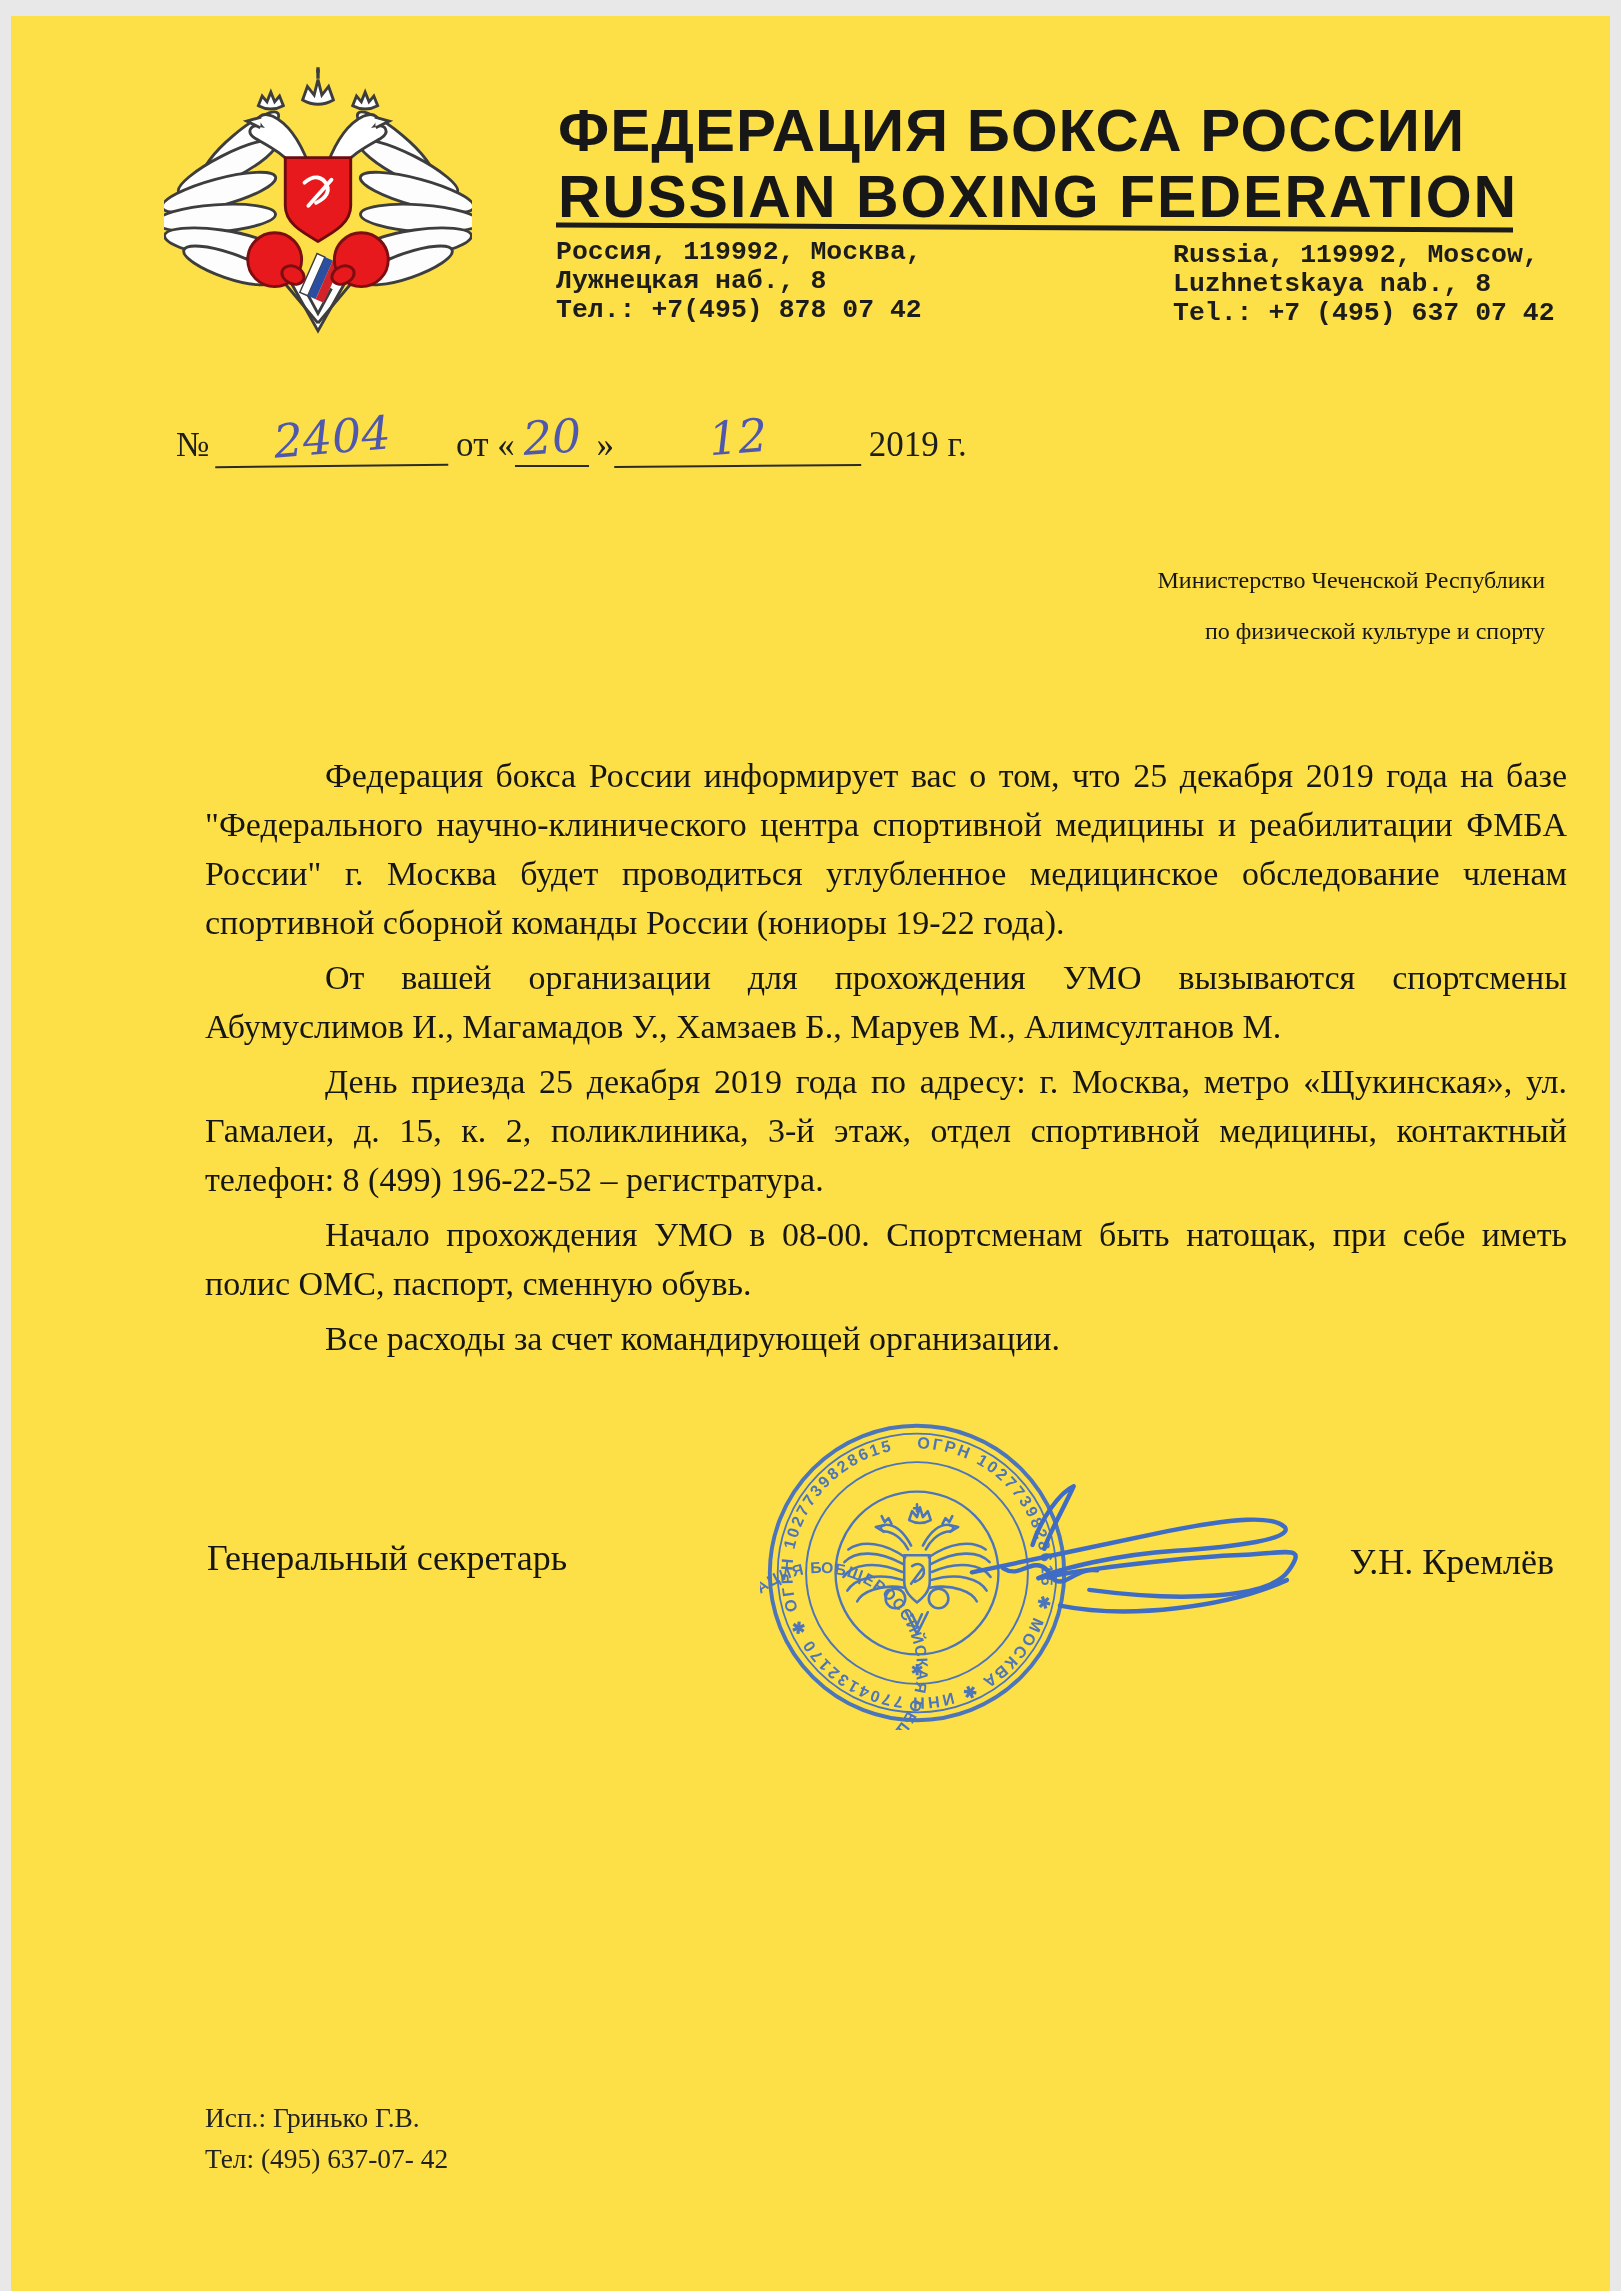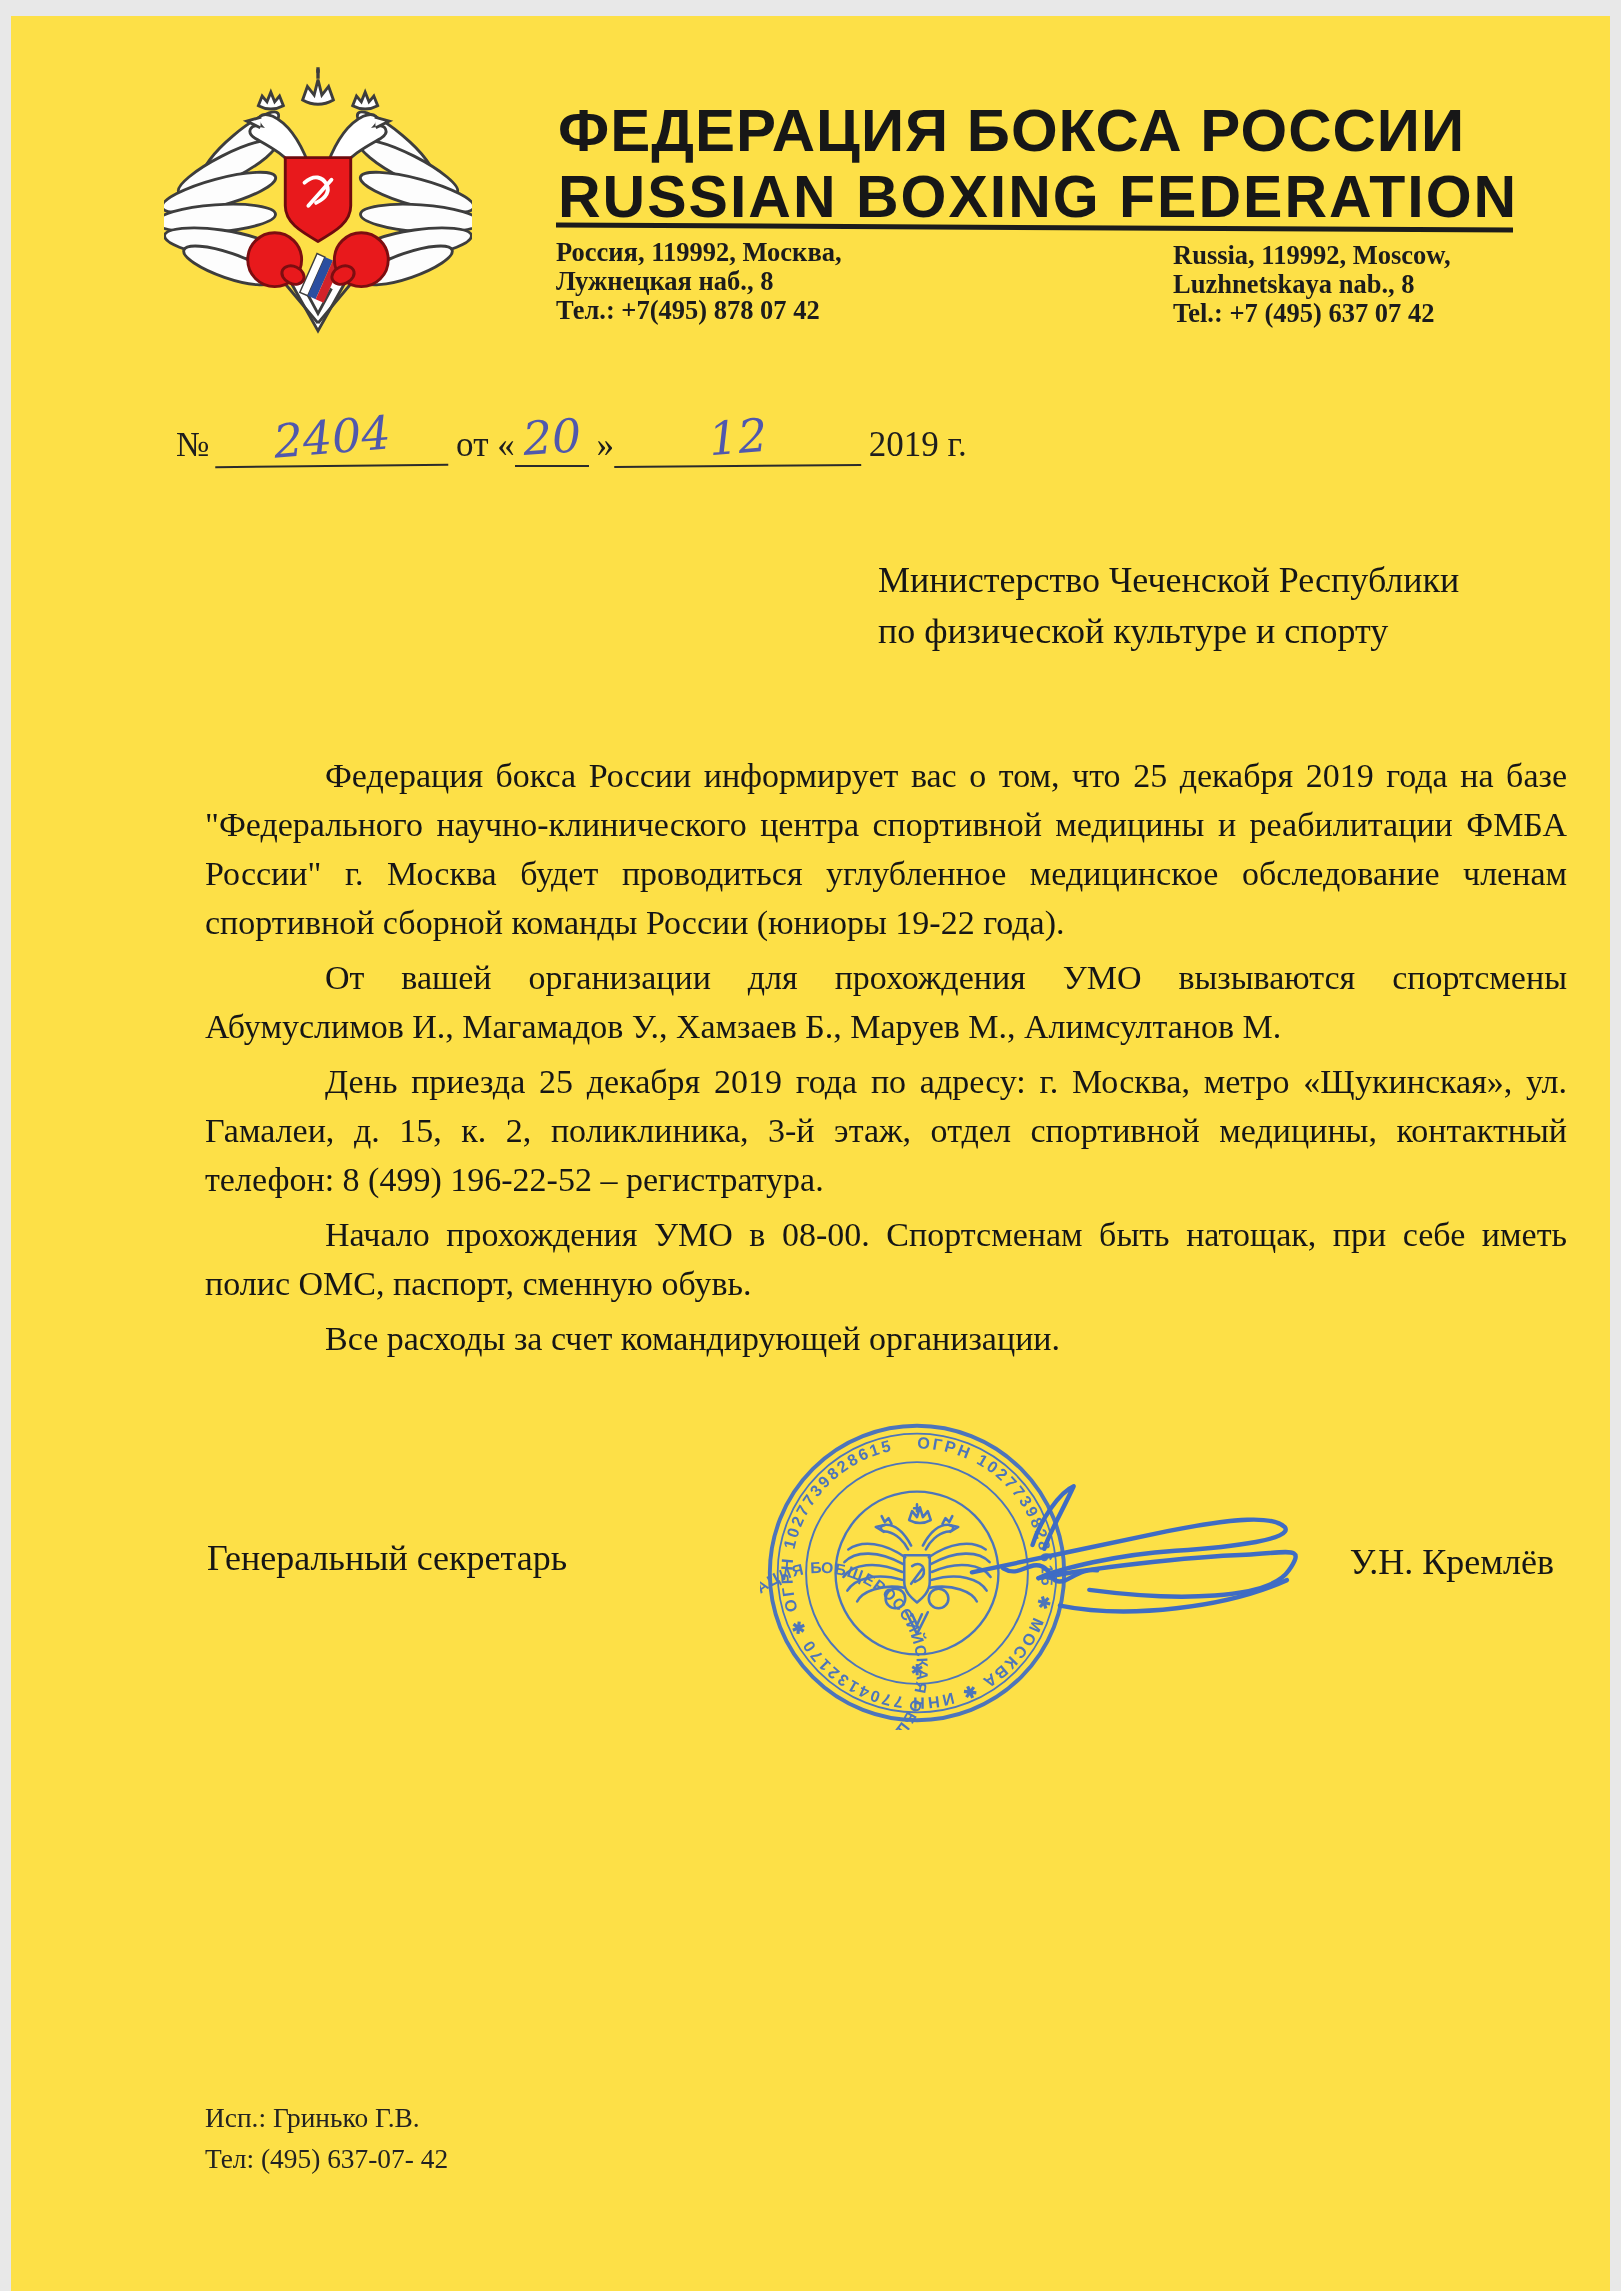--- a/index.html
+++ b/index.html
@@ -23,21 +23,21 @@
     position:absolute;left:547px;top:147px;
     font-family:"Liberation Sans",sans-serif;font-weight:bold;
     font-size:59px;letter-spacing:2px;color:#171717;white-space:nowrap;
   }
   .head-rule{
     position:absolute;left:545px;top:209px;width:957px;height:4.9px;
     background:#1c1c1c;transform:rotate(0.3deg);
   }
   .addr{
     position:absolute;
-    font-family:Liberation Serif, serif;font-weight:bold;
+    font-family:Liberation Mono, monospace;font-weight:bold;
     font-size:26.5px;line-height:29px;color:#1c1c1c;white-space:nowrap;
   }
   .addr-ru{left:545px;top:222px;}
   .addr-en{left:1162px;top:225px;}
   
   .refline{
     position:absolute;left:165px;top:396px;height:55px;
     display:flex;align-items:flex-end;
     font-size:35px;white-space:nowrap;
   }
@@ -52,21 +52,21 @@
   .ul-month{width:247px;transform:rotate(-0.5deg);}
   .hand{
     position:absolute;left:50%;bottom:1px;
     transform:translateX(-50%) rotate(-4deg);
     font-family:"DejaVu Serif",serif;font-style:italic;
     font-size:46px;color:#5058ad;white-space:nowrap;
   }
   
   .recipient{
     position:absolute;right:65px;top:539px;width:667px;
-    text-align:left;font-size:36px;line-height:51px;color:#161616;
+    text-align:right;font-size:24px;line-height:51px;color:#161616;
   }
   
   .body-block{
     position:absolute;left:194px;top:735px;width:1362px;
     font-size:34px;line-height:49px;text-align:justify;color:#161616;
   }
   .body-block p{margin:0 0 5.9px 0;text-indent:120px;}
   
   .sig-label{position:absolute;left:196px;top:1521px;font-size:36px;color:#161616;white-space:nowrap;text-align:center;}
   .sig-name{position:absolute;right:56px;top:1525px;font-size:36px;color:#161616;white-space:nowrap;}

